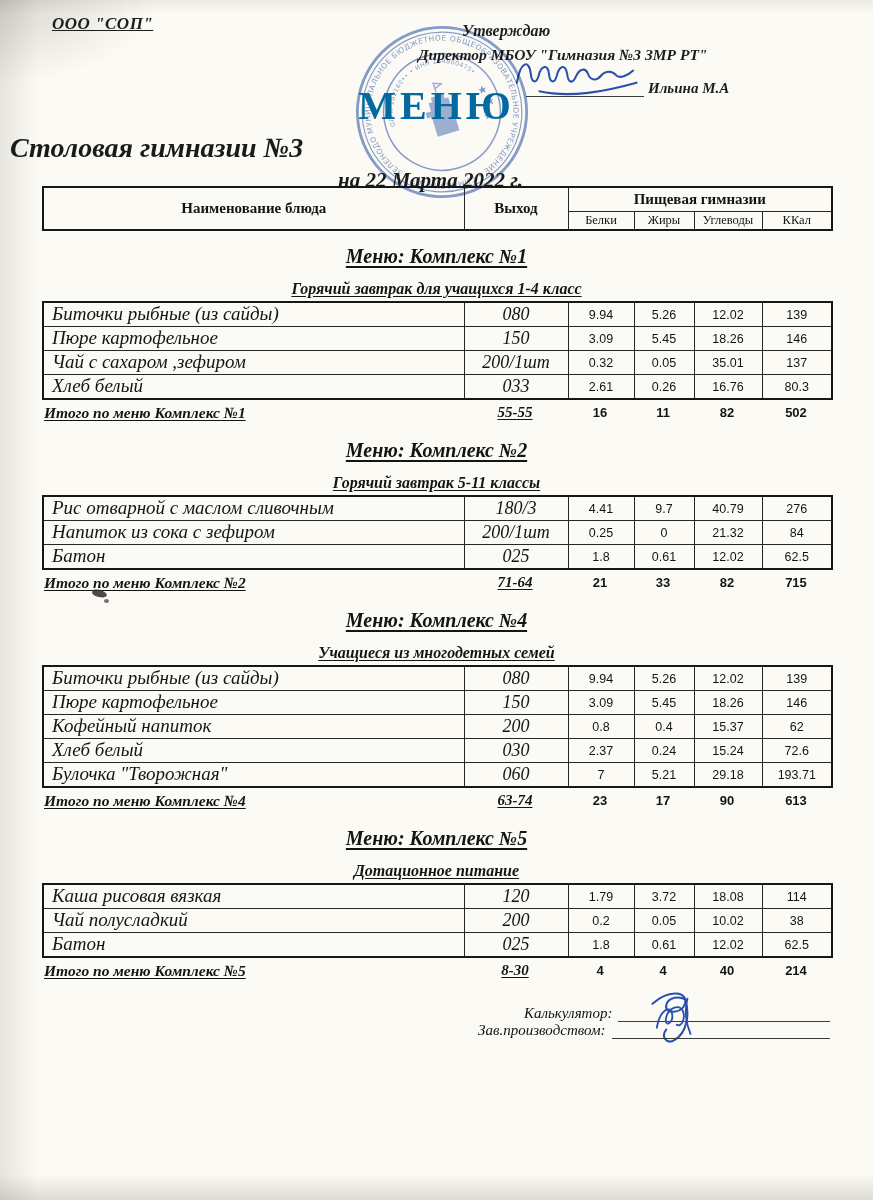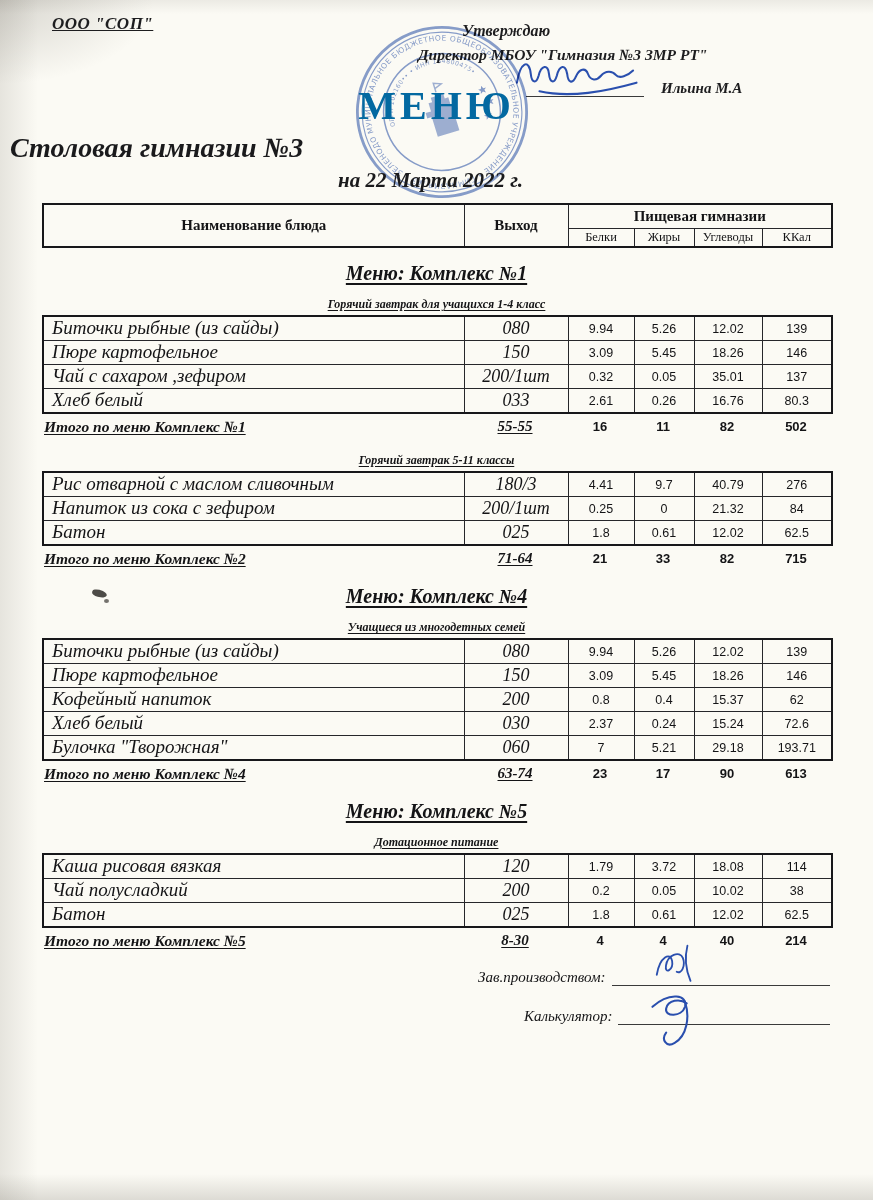--- a/index.html
+++ b/index.html
@@ -27,50 +27,50 @@
     position:absolute; left:52px; top:14px;
     font-size:17px; font-weight:bold; font-style:italic;
     text-decoration:underline; letter-spacing:.5px; color:#1d1d1f;
   }
   .approve { position:absolute; left:418px; top:22px; width:420px; color:#1d1d1f; }
   .ap1 { margin-left:44px; font-size:16px; font-style:italic; font-weight:bold; }
   .ap2 { margin-top:6px; font-size:15.5px; font-style:italic; font-weight:bold; }
   .ap3 { margin-top:16px; margin-left:108px; display:flex; align-items:flex-end; }
   .sigline { position:relative; width:118px; border-bottom:1.4px solid #3a3a3a; height:16px; }
   .sigline svg { position:absolute; left:-16px; bottom:-4px; width:130px; height:52px; overflow:visible; }
-  .signer { font-size:15px; font-style:italic; font-weight:bold; margin-left:17px; }
+  .signer { font-size:15px; font-style:italic; font-weight:bold; margin-left:4px; }
 
   .doc-title { position:absolute; top:82px; left:0; width:873px; text-align:center;
     font-size:40px; font-weight:bold; letter-spacing:4px; color:#0369a1; }
   .doc-sub { position:absolute; top:132px; left:10px; width:873px; text-align:left;
     font-size:28px; font-weight:bold; font-style:italic; color:#1a1a1c; }
   .doc-date { position:absolute; top:168px; left:0; width:861px; text-align:center;
     font-size:21px; font-weight:bold; font-style:italic; color:#1a1a1c; }
 
   
   .stamp {
     position:absolute; left:348px; top:18px; width:188px; height:188px;
     color:var(--stamp-blue, #3f63b5); opacity:.62; mix-blend-mode:multiply;
     transform:rotate(-17deg); pointer-events:none;
   }
   .stamp text { fill:currentColor; font-family:"DejaVu Sans", sans-serif; letter-spacing:.5px; }
 
   
-  .content { position:absolute; left:42px; top:203px; width:789px; color:#141416; }
+  .content { position:absolute; left:42px; top:186px; width:789px; color:#141416; }
   table { border-collapse:collapse; table-layout:fixed; width:789px; background:transparent; }
 
   .head-table { border:2.2px solid #17171a; }
   .head-table td { border:1.4px solid #26262a; text-align:center; vertical-align:middle; }
   .head-table .hmain { font-size:15px; font-weight:bold; height:24px; }
   .head-table .hsub  { font-size:12.5px; height:19px; }
 
   .menu-section { margin-top:14px; }
   .sec-title { text-align:center; font-size:20px; font-weight:bold; font-style:italic;
     text-decoration:underline; text-underline-offset:3px; margin-bottom:12px; }
-  .sec-sub { text-align:center; font-size:12px; font-weight:bold; font-style:italic;
+  .sec-sub { text-align:center; font-size:16px; font-weight:bold; font-style:italic;
     text-decoration:underline; text-underline-offset:2px; margin-bottom:3px; }
 
   .dish-table { border:2px solid #17171a; }
   .dish-table td { border:1.4px solid #26262a; height:22px; vertical-align:middle; }
   .dish-table td.dish { font-style:italic; font-size:19px; padding:0 4px 1px 8px; white-space:nowrap; overflow:hidden; }
   .dish-table td.out  { font-style:italic; font-size:18px; text-align:center; }
   .dish-table td.num  { font-family:"Liberation Sans", sans-serif; font-size:12.5px; text-align:center; }
 
   .total-table td { border:none; height:25px; vertical-align:middle; }
   .total-table .tlabel { font-size:15.5px; font-weight:bold; font-style:italic;
@@ -233,20 +233,21 @@
                 <td class="tout">55-55</td>
                 <td class="tnum">16</td>
                 <td class="tnum">11</td>
                 <td class="tnum">82</td>
                 <td class="tnum">502</td>
               </tr>
             </tbody>
           </table>
         </section>
         <section class="menu-section">
+          <div class="sec-title">Меню: Комплекс №2</div>
           <div class="sec-sub">Горячий завтрак 5-11 классы</div>
           <table class="dish-table">
             <colgroup>
               <col style="width: 421px;">
               <col style="width: 104px;">
               <col style="width: 66px;">
               <col style="width: 60px;">
               <col style="width: 68px;">
               <col style="width: 70px;">
             </colgroup>
@@ -430,36 +431,36 @@
                 <td class="tnum">4</td>
                 <td class="tnum">40</td>
                 <td class="tnum">214</td>
               </tr>
             </tbody>
           </table>
         </section>
       </div>
 
     <div class="footer">
+      <div class="f-row f-row2">
+        <span class="f-label">Калькулятор:</span>
+        <span class="f-line">
+          <svg class="sig-calc" viewBox="0 0 90 70">
+            <path class="sig-stroke" d="M14 22 C 34 4, 56 8, 52 22 C 48 34, 28 34, 30 24 C 32 14, 46 12, 54 18"></path>
+            <path class="sig-stroke" d="M52 16 C 58 34, 54 56, 40 64 C 30 70, 24 60, 30 52"></path>
+          </svg>
+        </span>
+      </div>
       <div class="f-row">
         <span class="f-label">Зав.производством:</span>
         <span class="f-line">
           <svg class="sig-mgr" viewBox="0 0 90 60">
             <path class="sig-stroke" d="M16 44 C 20 20, 34 14, 36 26 C 38 38, 26 44, 28 32 C 30 18, 46 12, 50 22 C 54 32, 48 44, 42 40"></path>
             <path class="sig-stroke" d="M56 6 C 52 22, 54 38, 60 52"></path>
           </svg>
         </span>
       </div>
-      <div class="f-row f-row2">
-        <span class="f-label">Калькулятор:</span>
-        <span class="f-line">
-          <svg class="sig-calc" viewBox="0 0 90 70">
-            <path class="sig-stroke" d="M14 22 C 34 4, 56 8, 52 22 C 48 34, 28 34, 30 24 C 32 14, 46 12, 54 18"></path>
-            <path class="sig-stroke" d="M52 16 C 58 34, 54 56, 40 64 C 30 70, 24 60, 30 52"></path>
-          </svg>
-        </span>
-      </div>
     </div>
   </div>
 
   <div class="artifact"></div>
   <div class="artifact2"></div>
 </div>
 
 </body></html>

